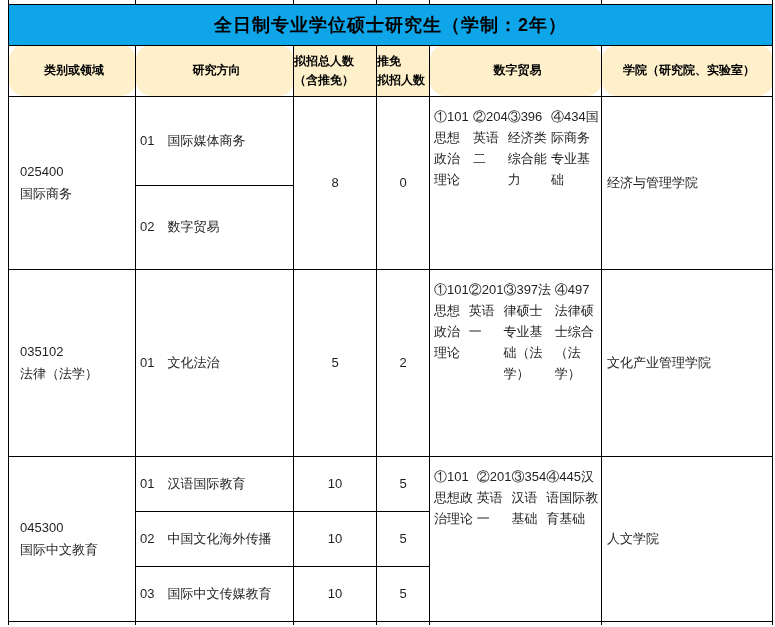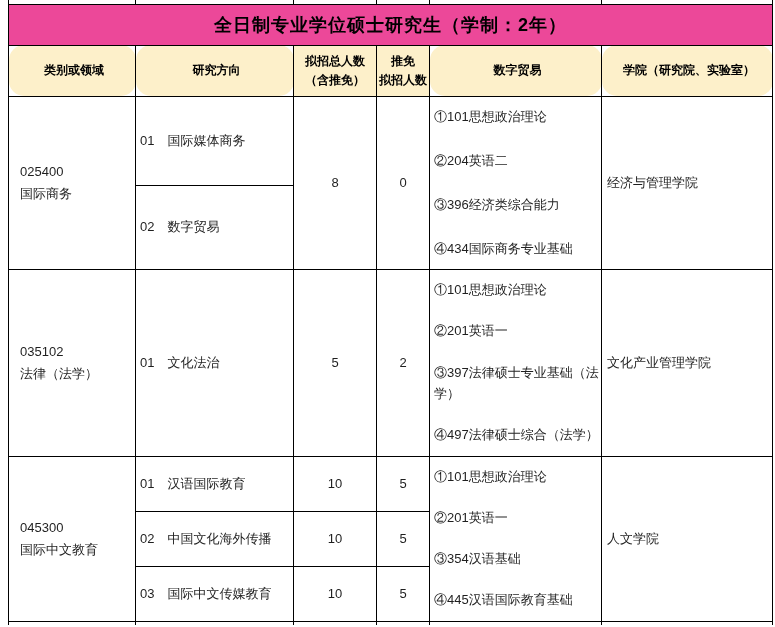--- a/index.html
+++ b/index.html
@@ -24,51 +24,51 @@
     font-size: 13px;
     overflow: hidden;
   }
   tr.sliver-top  { height: 4px; }
   tr.sliver-top td { border-top: none; background: #fff; }
   tr.sliver-bottom { height: 4px; }
   tr.sliver-bottom td { border-bottom: none; background: #fff; }
 
   tr.title-row { height: 41px; }
   td.title-cell {
-    background: #ec4899;
+    background: #0ea5e9;
     color: #000;
     font-weight: bold;
     font-size: 18px;
     text-align: center;
     letter-spacing: 1px;
   }
   tr.head-row { height: 51px; }
   tr.head-row td {
     background: #FDF0CA;
     color: #000;
     font-weight: bold;
     font-size: 12px;
   }
   .al { text-align: center; padding-left: 4px; border-radius: 15px; }
-  .ac { text-align: center; }
+  .ac { text-align: left; }
   .two-line div { line-height: 19px; }
 
   tr.r-b1a { height: 89px; }
   tr.r-b1b { height: 84px; }
   tr.r-b2  { height: 187px; }
   tr.r-b3  { height: 55px; }
 
   td.cat { padding-left: 11px; line-height: 22px; }
   td.dir { padding-left: 4px; }
   td.num { text-align: center; }
   td.college { padding-left: 5px; margin-left: 12px; }
   td.subj { vertical-align: top; }
   .subjwrap {
     display: flex;
-    flex-direction: column;
+    flex-direction: row;
     justify-content: space-between;
     padding: 9px 2px 9px 4px;
     line-height: 21px;
   }
   .sh1 { height: 171px; }
   .sh2 { height: 185px; }
   .sh3 { height: 163px; }
 </style>
 </head>
 <body>

